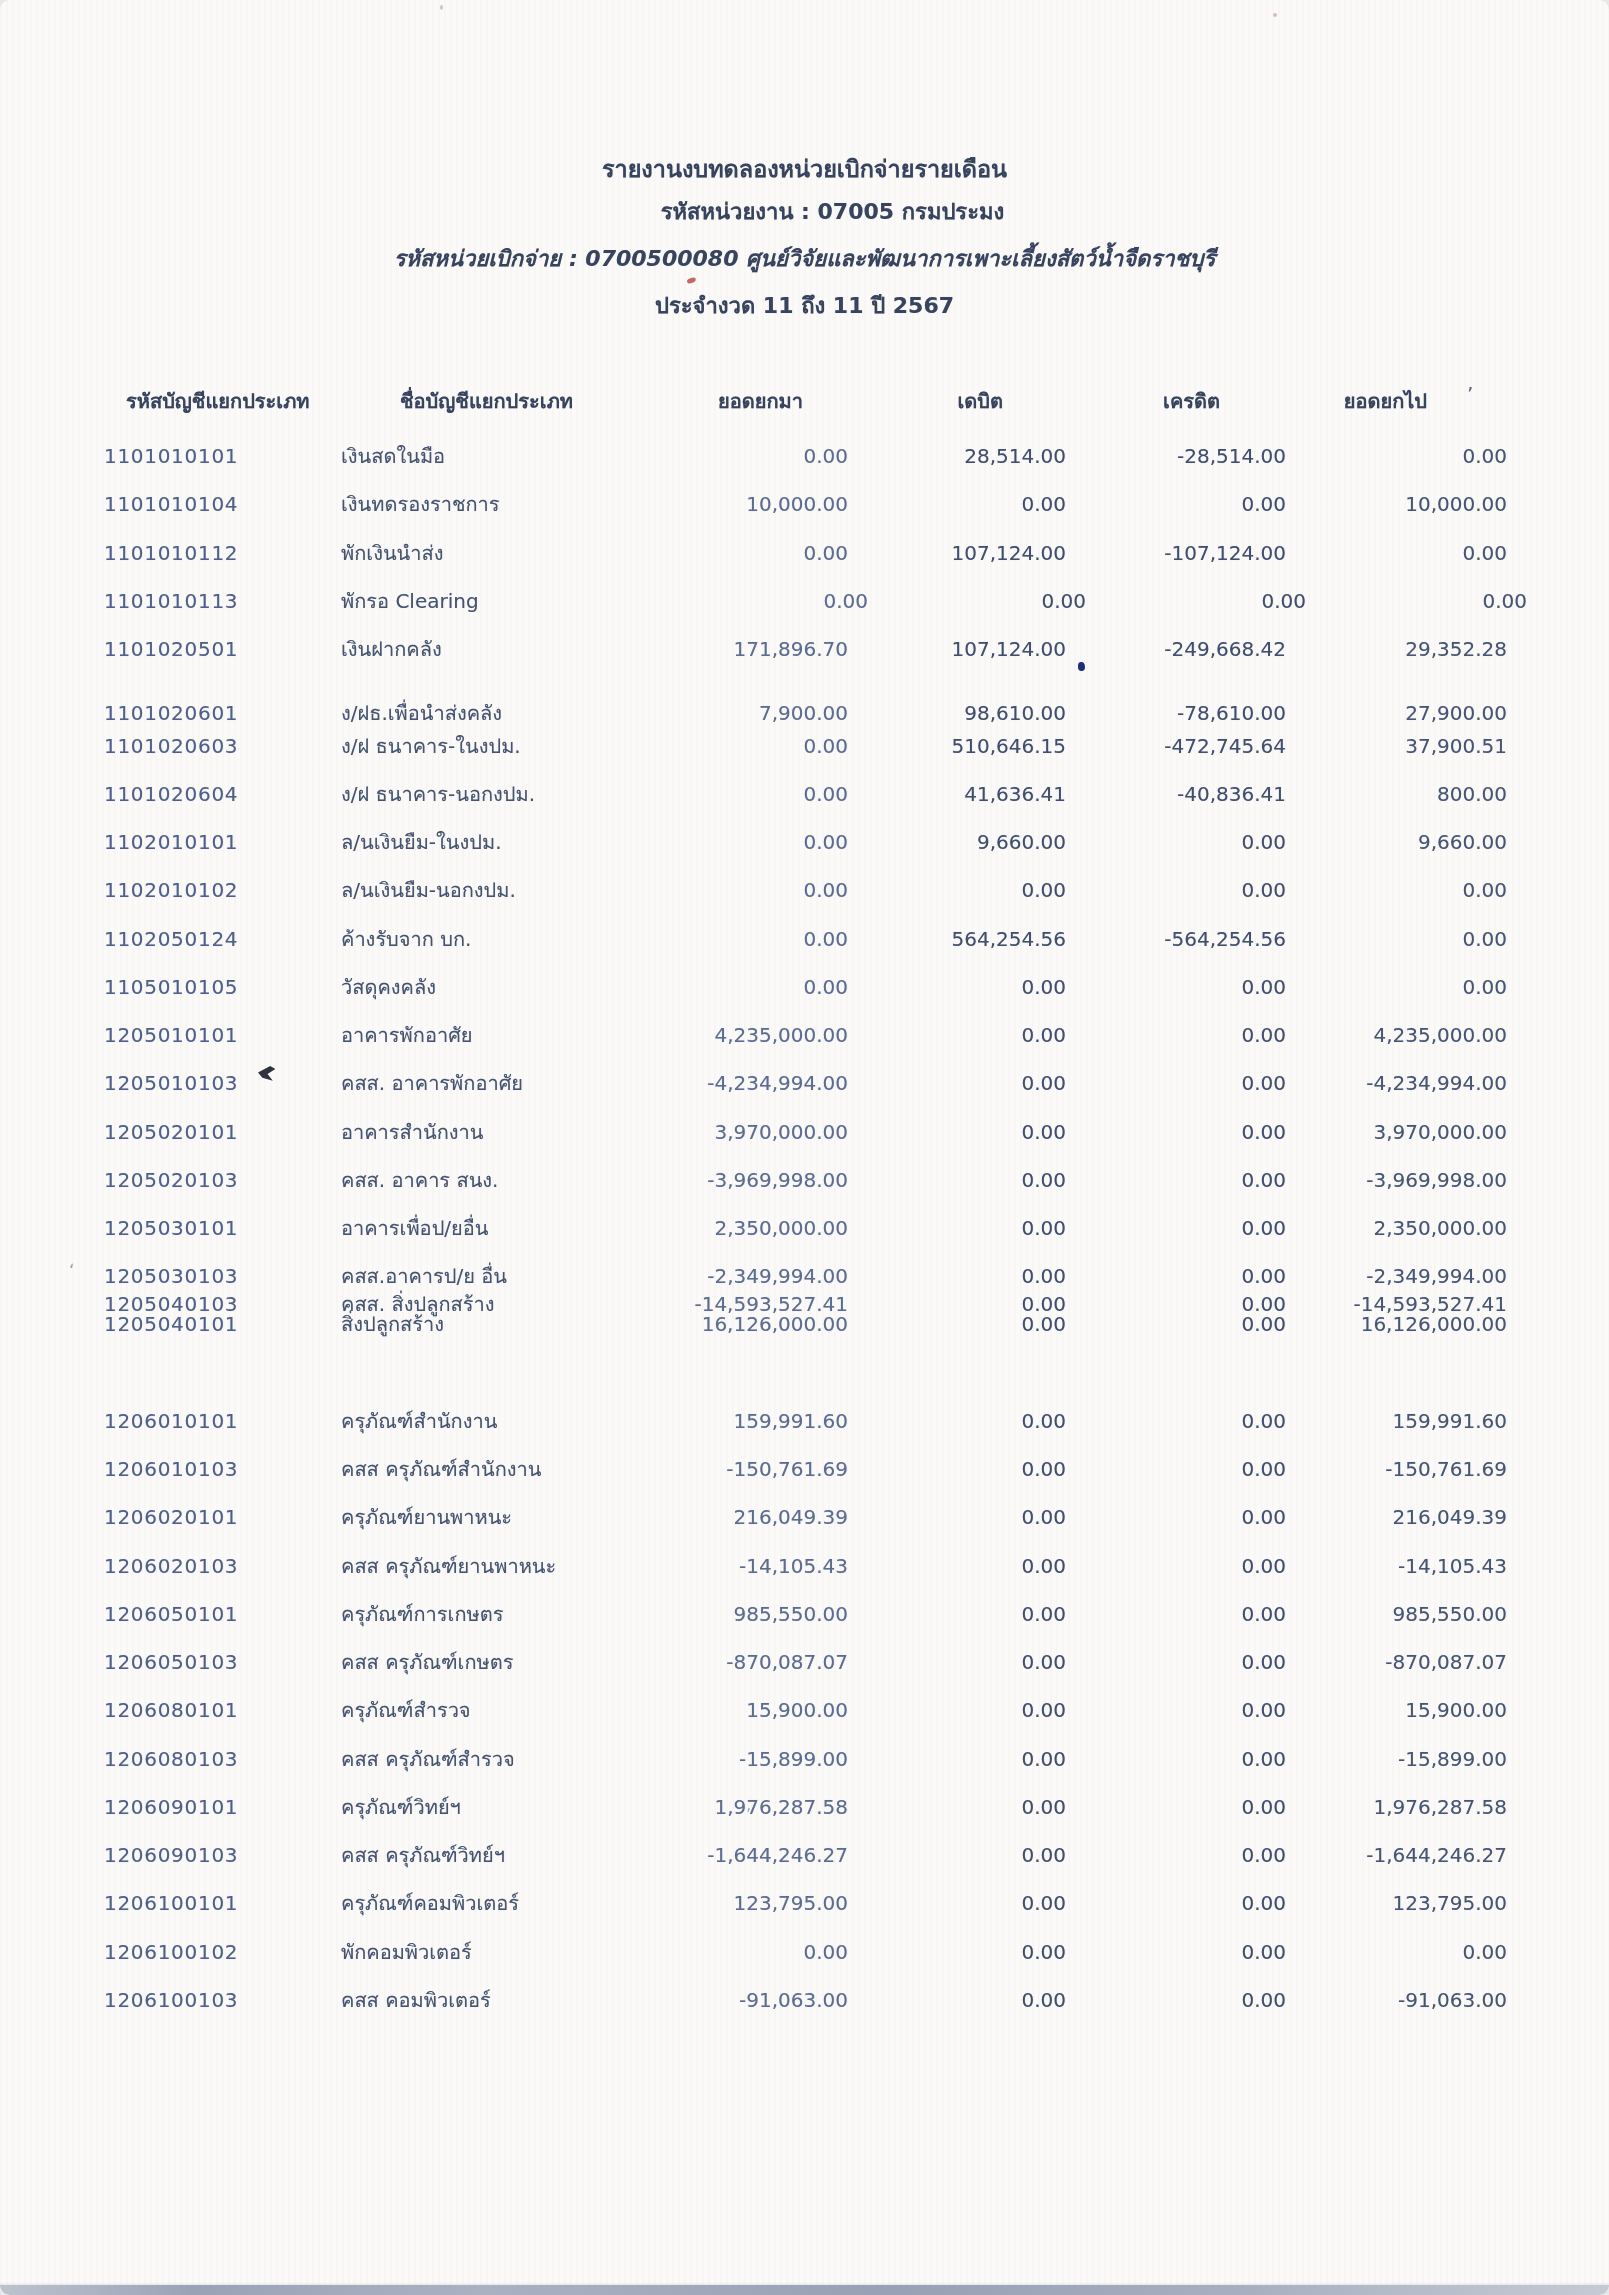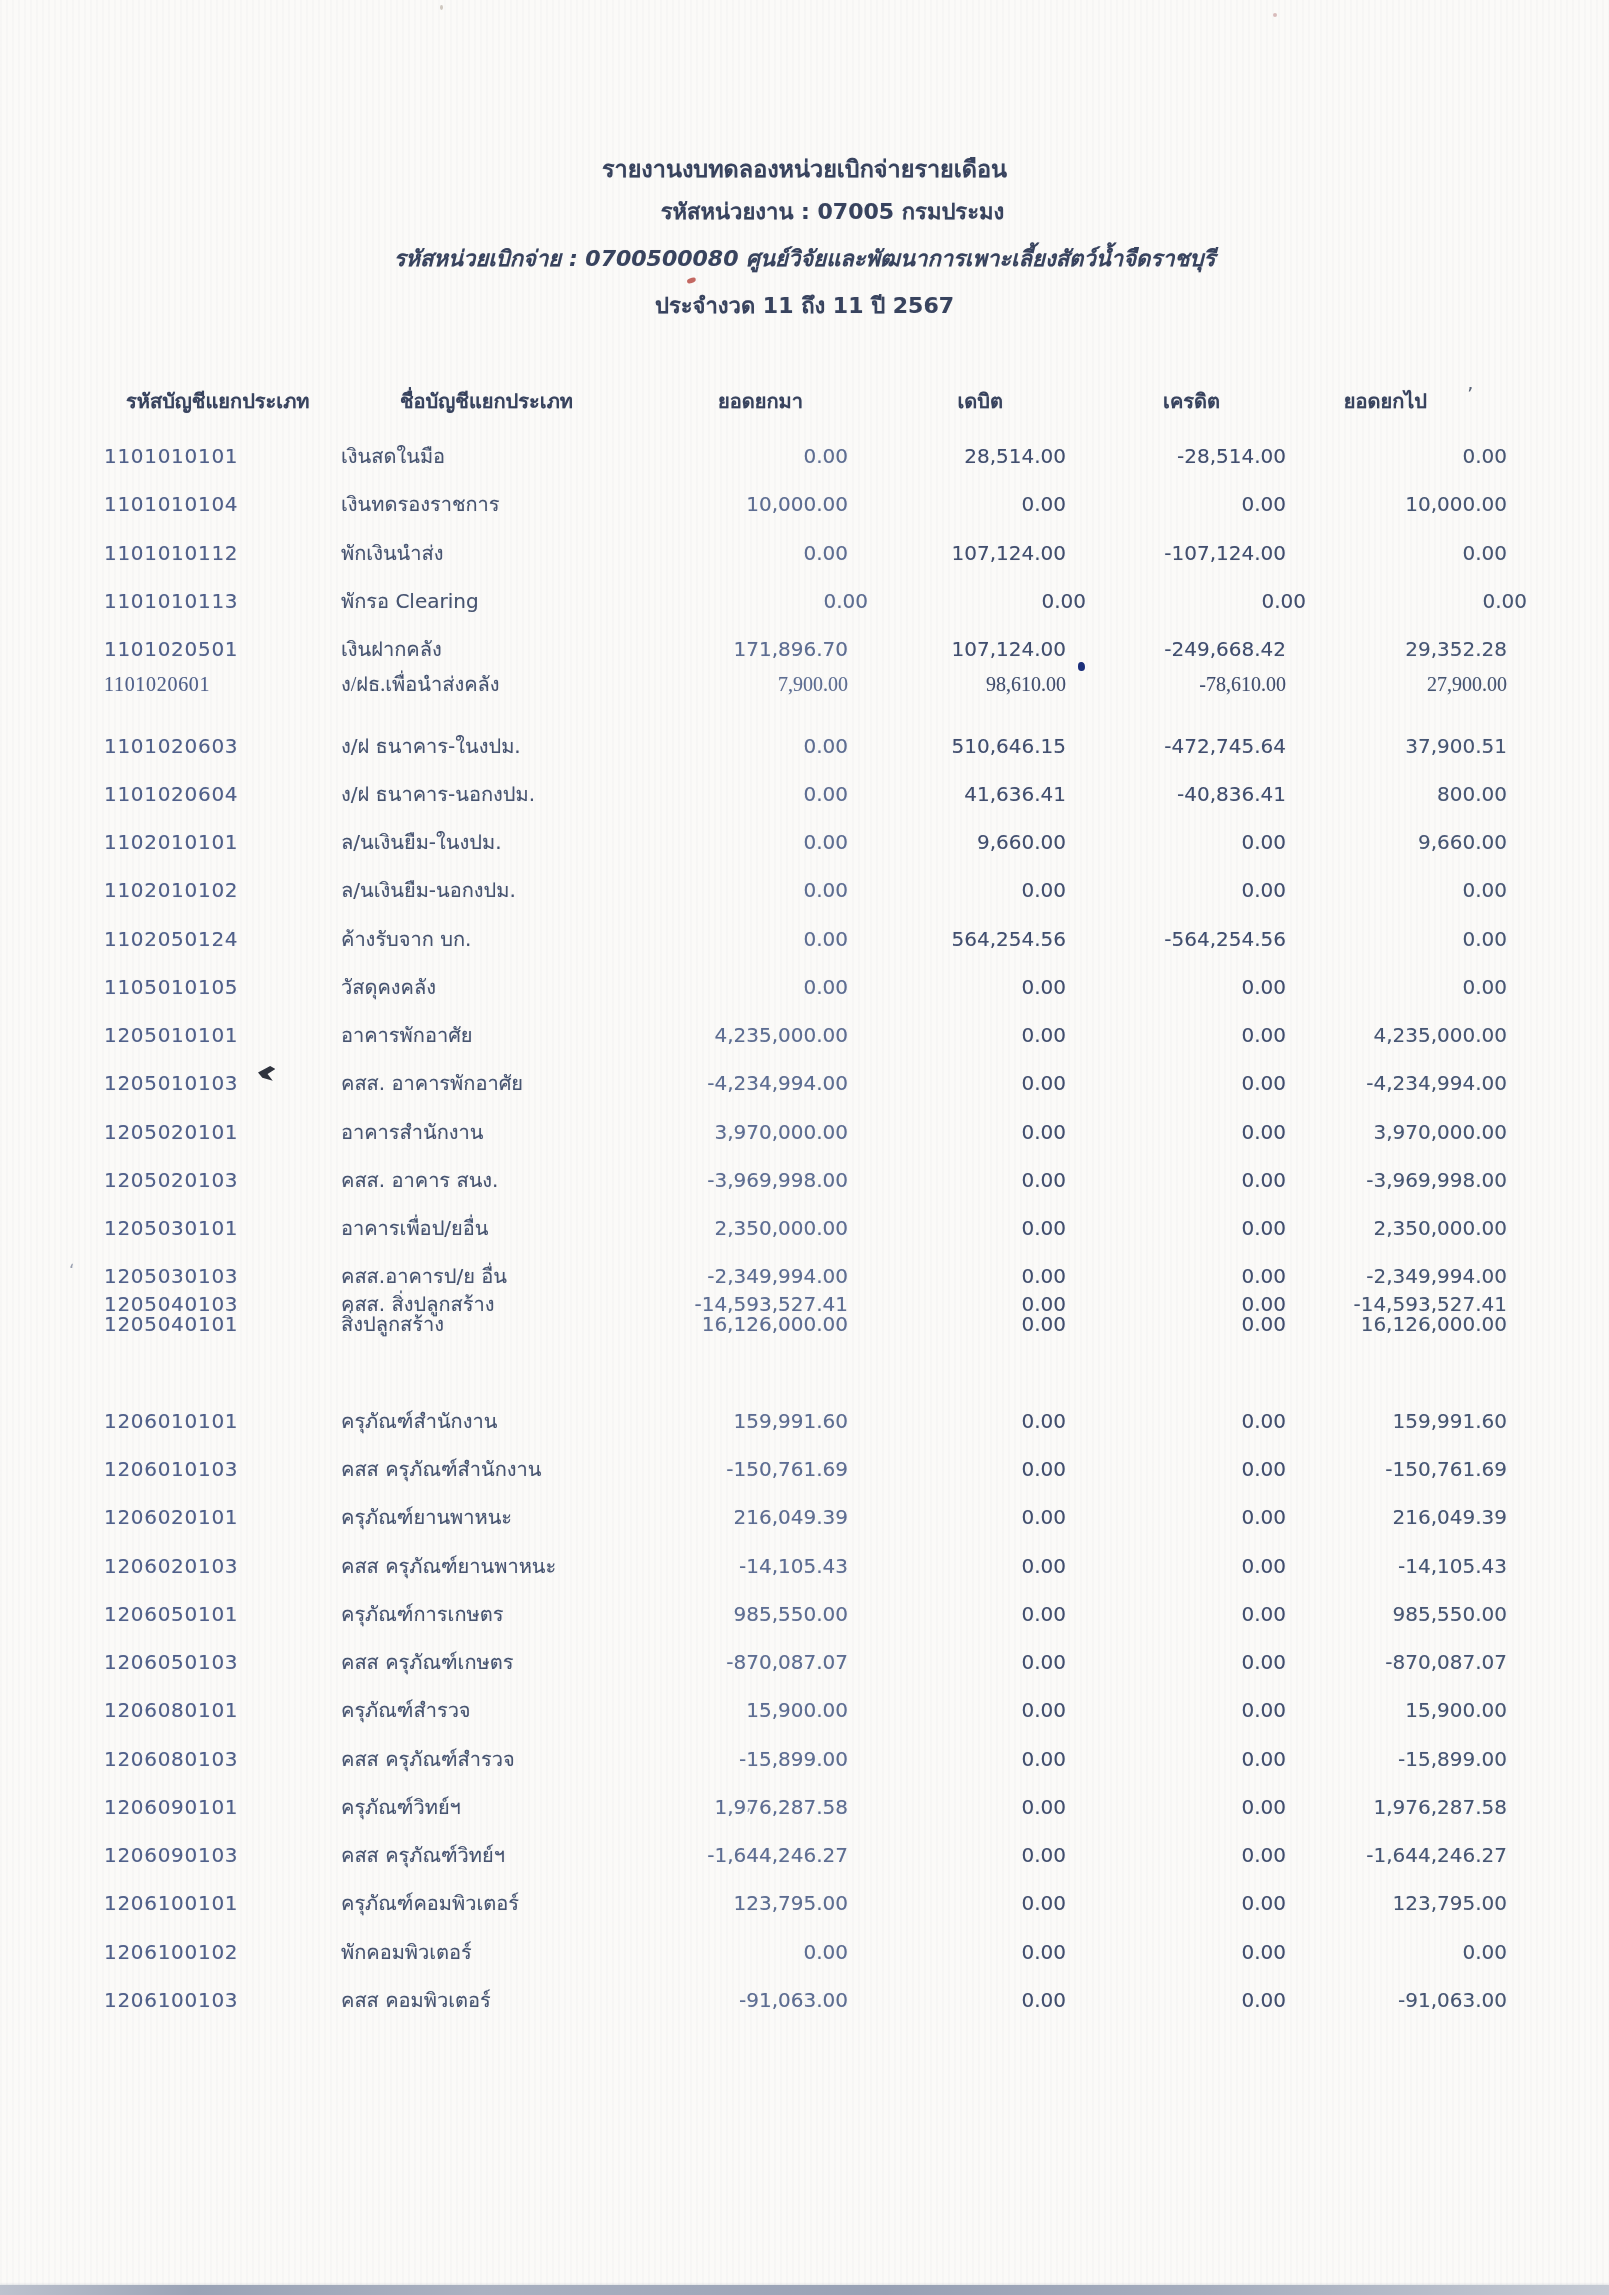--- a/index.html
+++ b/index.html
@@ -4,20 +4,21 @@
 <style>
   html,body{margin:0;padding:0;background:#e8e8e8;}
   .page{
     position:relative;
     width:1609px;height:2295px;
     margin:0 auto;
     background:var(--paper,#fbfaf8);
     font-family:"DejaVu Sans",sans-serif;
     color:var(--ink,#475470);
     overflow:hidden;
+    border-radius:10px;
   }
   
   .page::before{
     content:"";position:absolute;inset:0;pointer-events:none;
     background:repeating-linear-gradient(90deg,rgba(120,130,150,0.03) 0 2px,rgba(0,0,0,0) 2px 6px);
   }
   .titles{position:absolute;left:0;width:100%;text-align:center;}
   .title-line{
     position:absolute;left:0;width:100%;
     font-weight:bold;color:var(--ink-dark,#38435e);
@@ -129,21 +130,21 @@
         <span class="cell c-n4">0.00</span>
       </div>
       <div class="row" style="top: 625px;">
         <span class="cell c-code">1101020501</span>
         <span class="cell c-name">เงินฝากคลัง</span>
         <span class="cell c-n1">171,896.70</span>
         <span class="cell c-n2">107,124.00</span>
         <span class="cell c-n3">-249,668.42</span>
         <span class="cell c-n4">29,352.28</span>
       </div>
-      <div class="row" style="top: 660px; font-family: Liberation Serif, serif;">
+      <div class="row" style="top: 689px;">
         <span class="cell c-code">1101020601</span>
         <span class="cell c-name">ง/ฝธ.เพื่อนำส่งคลัง</span>
         <span class="cell c-n1">7,900.00</span>
         <span class="cell c-n2">98,610.00</span>
         <span class="cell c-n3">-78,610.00</span>
         <span class="cell c-n4">27,900.00</span>
       </div>
       <div class="row" style="top: 722px;">
         <span class="cell c-code">1101020603</span>
         <span class="cell c-name">ง/ฝ ธนาคาร-ในงปม.</span>

